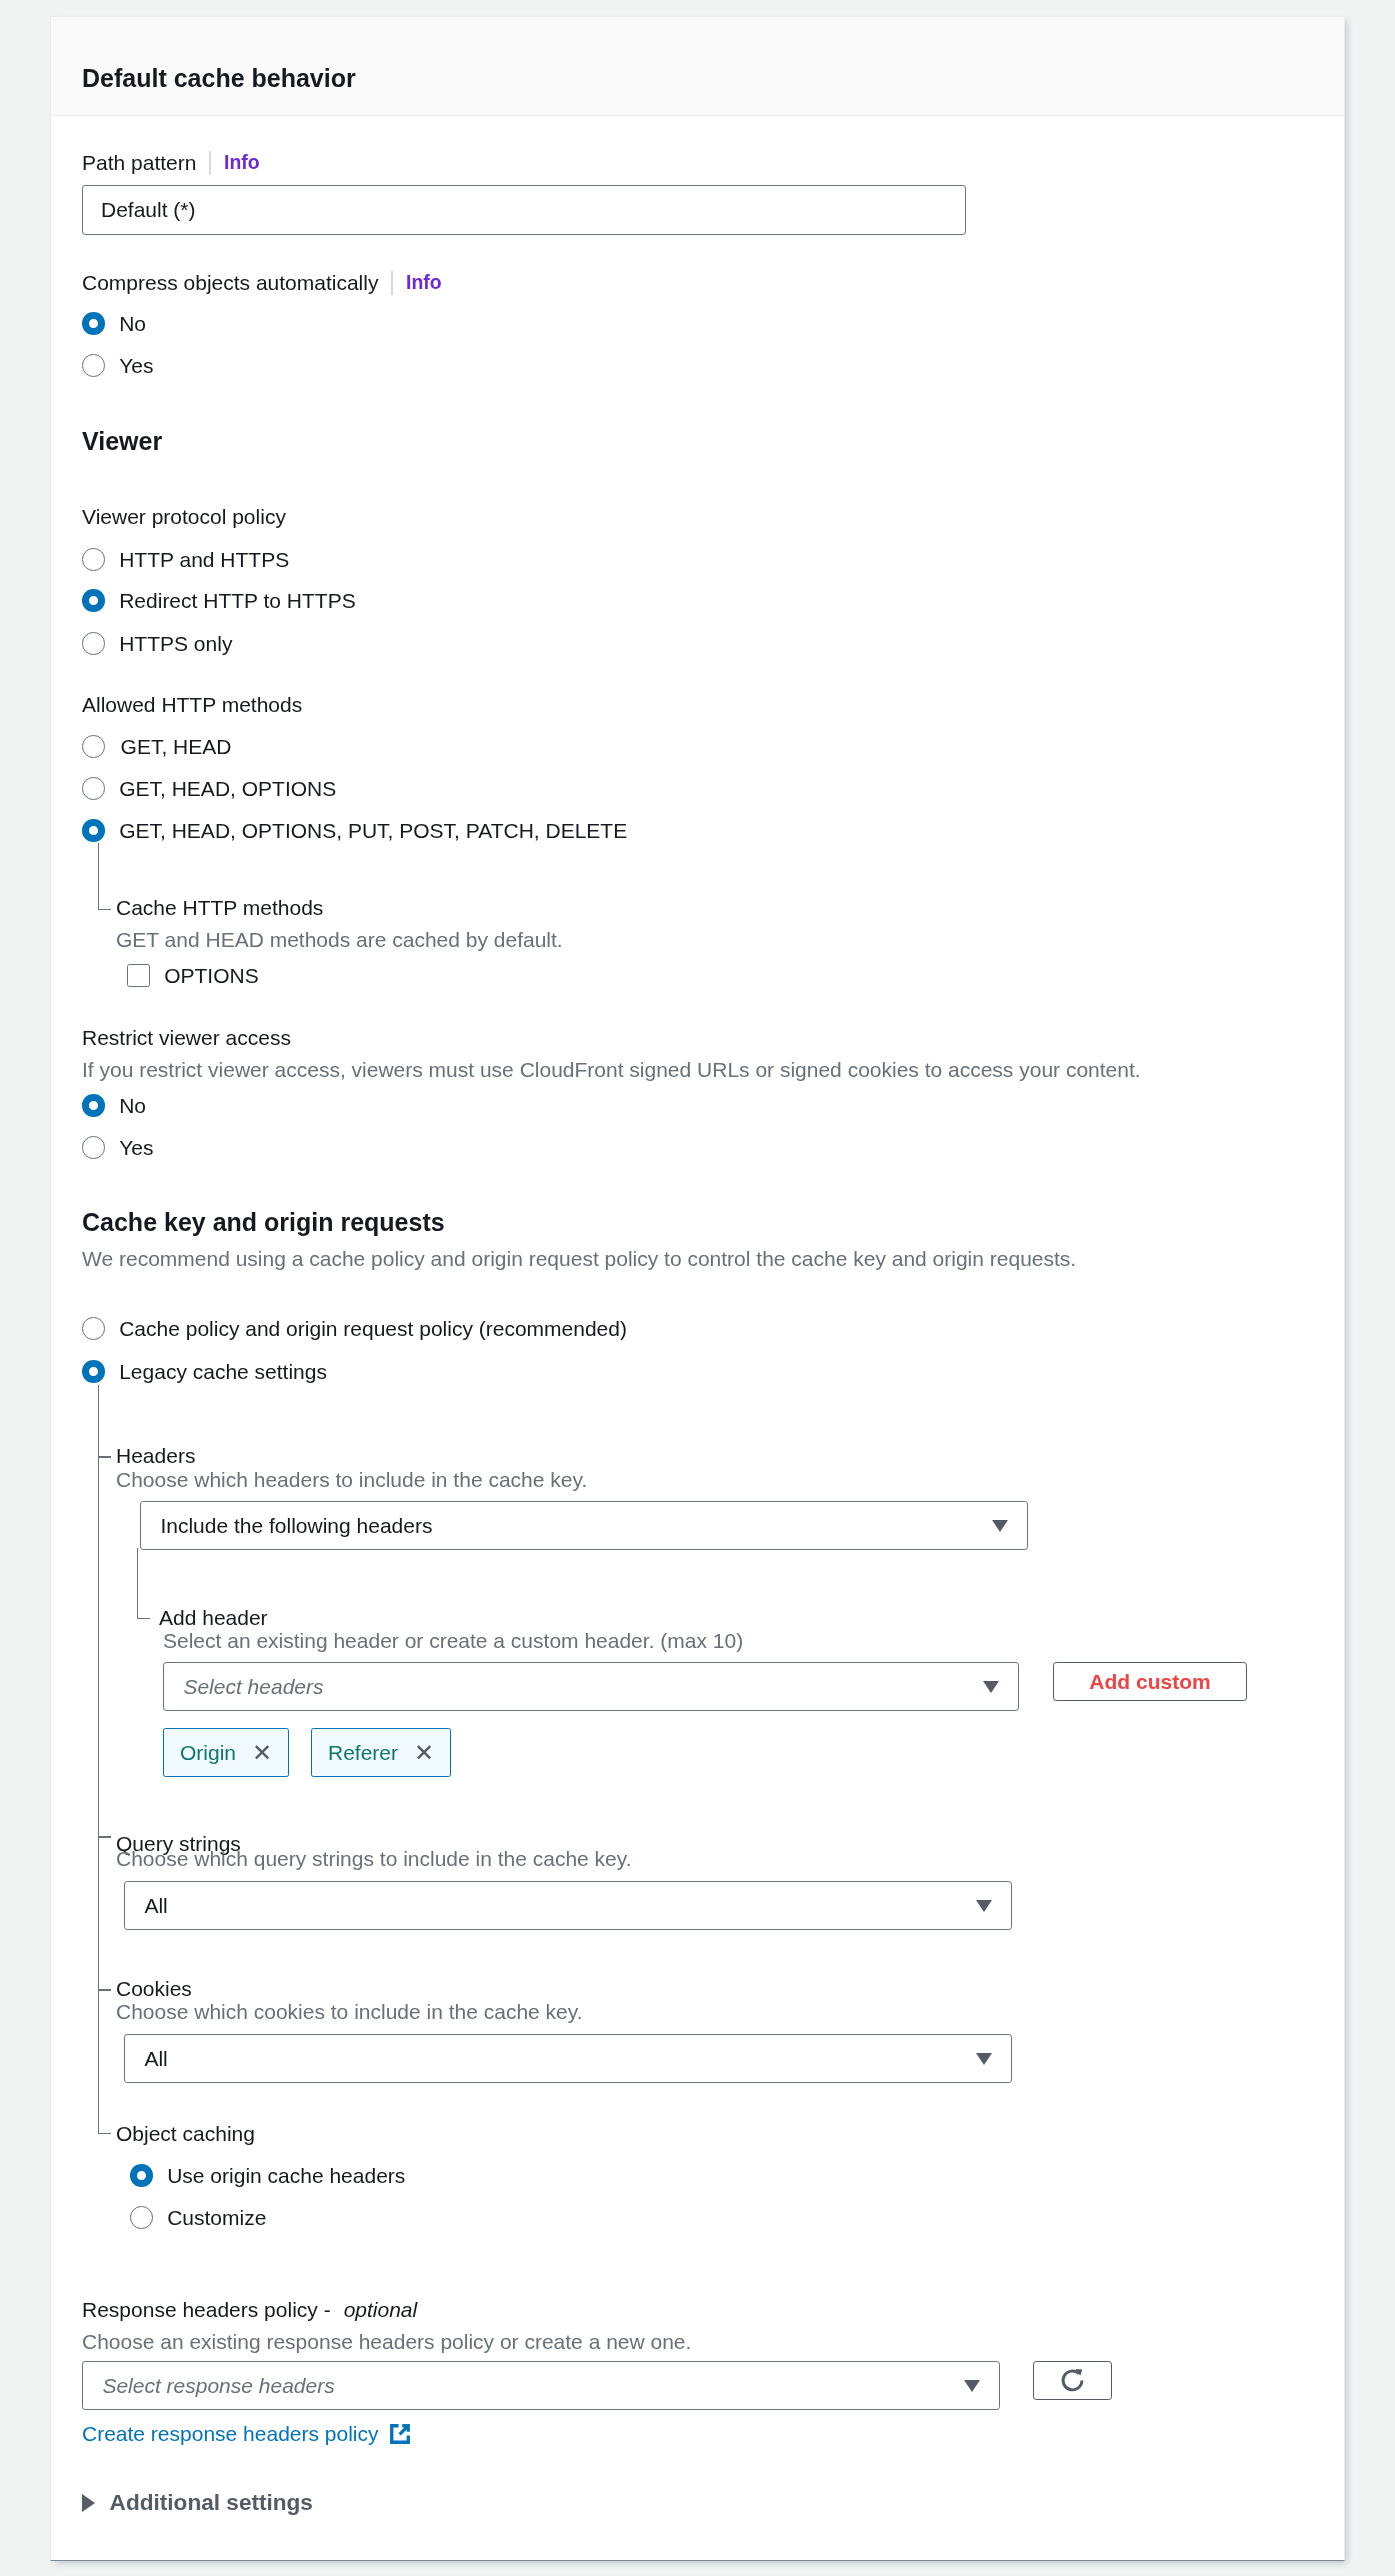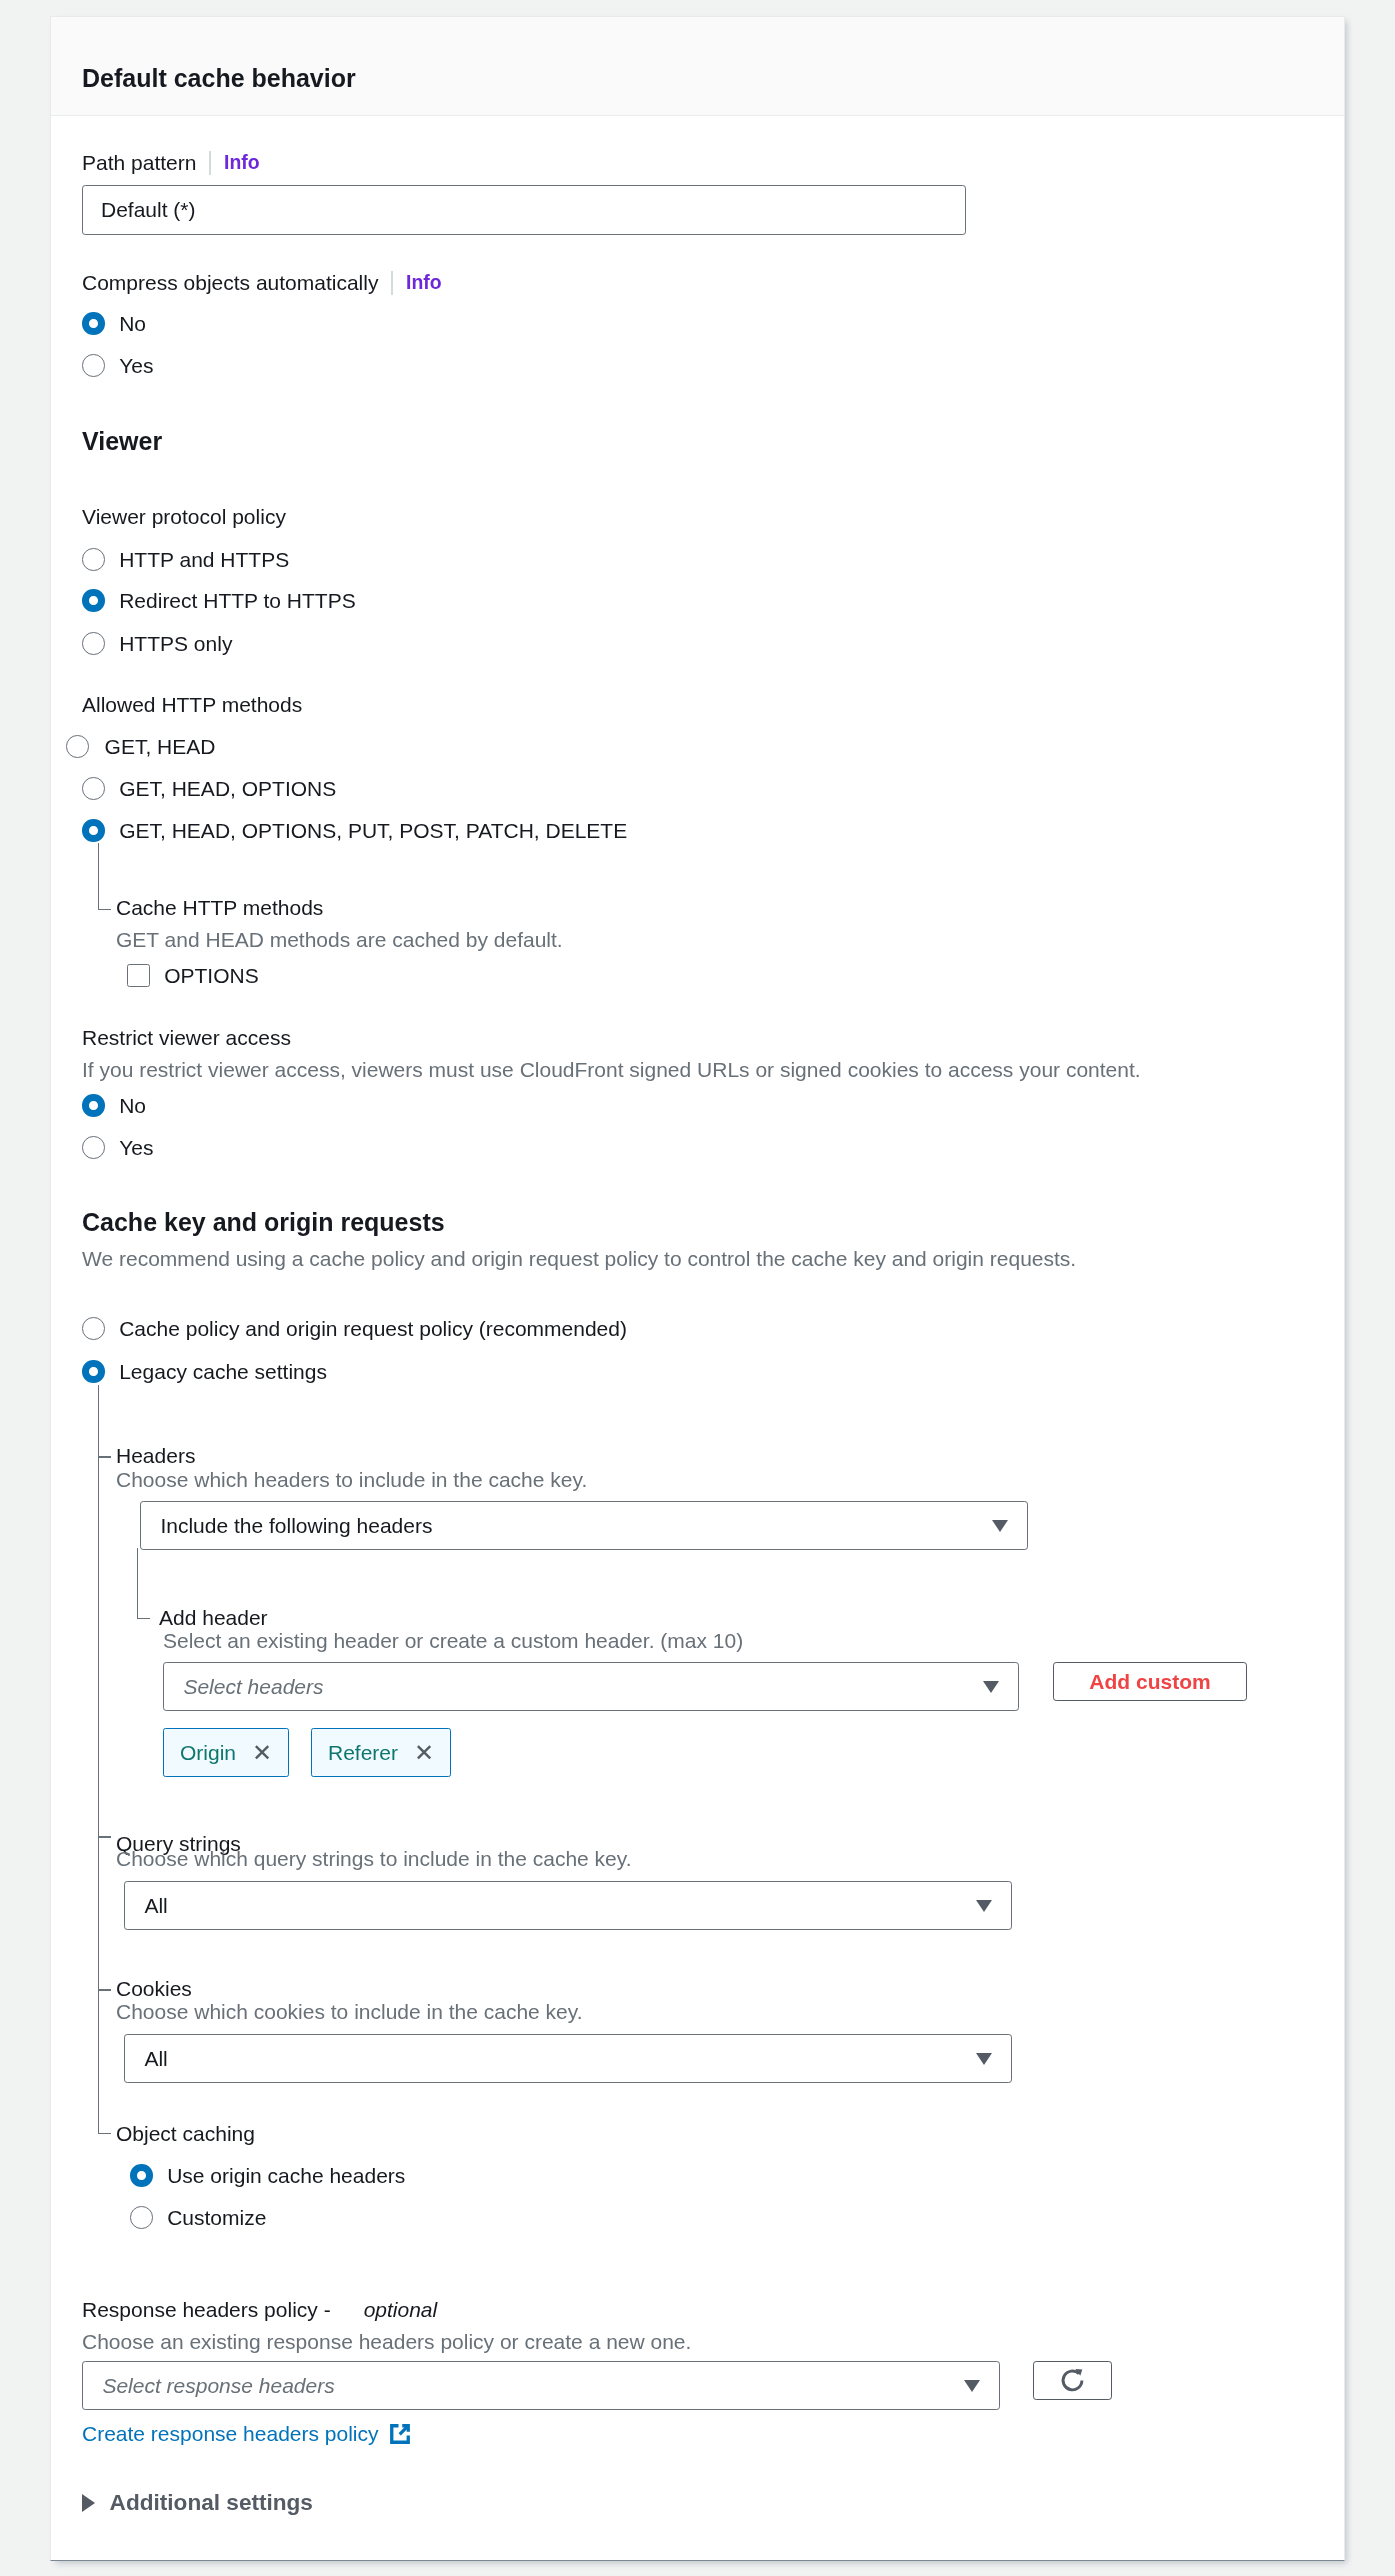--- a/index.html
+++ b/index.html
@@ -32,21 +32,21 @@
            display:flex; align-items:center; gap:16px; padding:0 16px; }
   .token .t-label { font-size:21px; color:#0f766e; }
   .x { font-size:24px; color:#545b64; line-height:24px; cursor:pointer; }
   .corner { position:absolute; border-left:1.6px solid #687078; border-bottom:1.6px solid #687078; width:13px; }
   .tick { position:absolute; width:13px; height:1.6px; background:#687078; }
   .link-row { position:absolute; display:flex; align-items:center; gap:9.7px; cursor:pointer; }
   .link { font-size:21px; color:#0073bb; }
   .expander { position:absolute; display:flex; align-items:center; gap:14.6px; cursor:pointer; }
   .tri-right { width:0; height:0; border-top:9px solid transparent; border-bottom:9px solid transparent; border-left:13.7px solid #545b64; }
   .expander .ex-label { font-size:22.6px; font-weight:700; color:#545b64; }
-  .italic { font-style:italic;margin-left:20px; }
+  .italic { font-style:italic; }
 </style>
 </head>
 <body>
 
 <div class="card">
   <div class="card-header">
     <div class="card-title">Default cache behavior</div>
   </div>
 
   <div class="label-row" style="left:31px; top:132px;">
@@ -84,21 +84,21 @@
     <span class="label">Redirect HTTP to HTTPS</span>
   </div>
   <div class="radio-row" style="left:31px; top:613px;">
     <span class="radio"></span>
     <span class="label">HTTPS only</span>
   </div>
 
   <div class="label-row" style="left:31px; top:674px;">
     <span class="label">Allowed HTTP methods</span>
   </div>
-  <div class="radio-row" style="left:15px; top:716px;gap:16px;">
+  <div class="radio-row" style="left:31px; top:716px;gap:16px;">
     <span class="radio"></span>
     <span class="label">GET, HEAD</span>
   </div>
   <div class="radio-row" style="left:31px; top:758px;">
     <span class="radio"></span>
     <span class="label">GET, HEAD, OPTIONS</span>
   </div>
   <div class="radio-row" style="left:31px; top:800px;">
     <span class="radio selected"></span>
     <span class="label">GET, HEAD, OPTIONS, PUT, POST, PATCH, DELETE</span>

